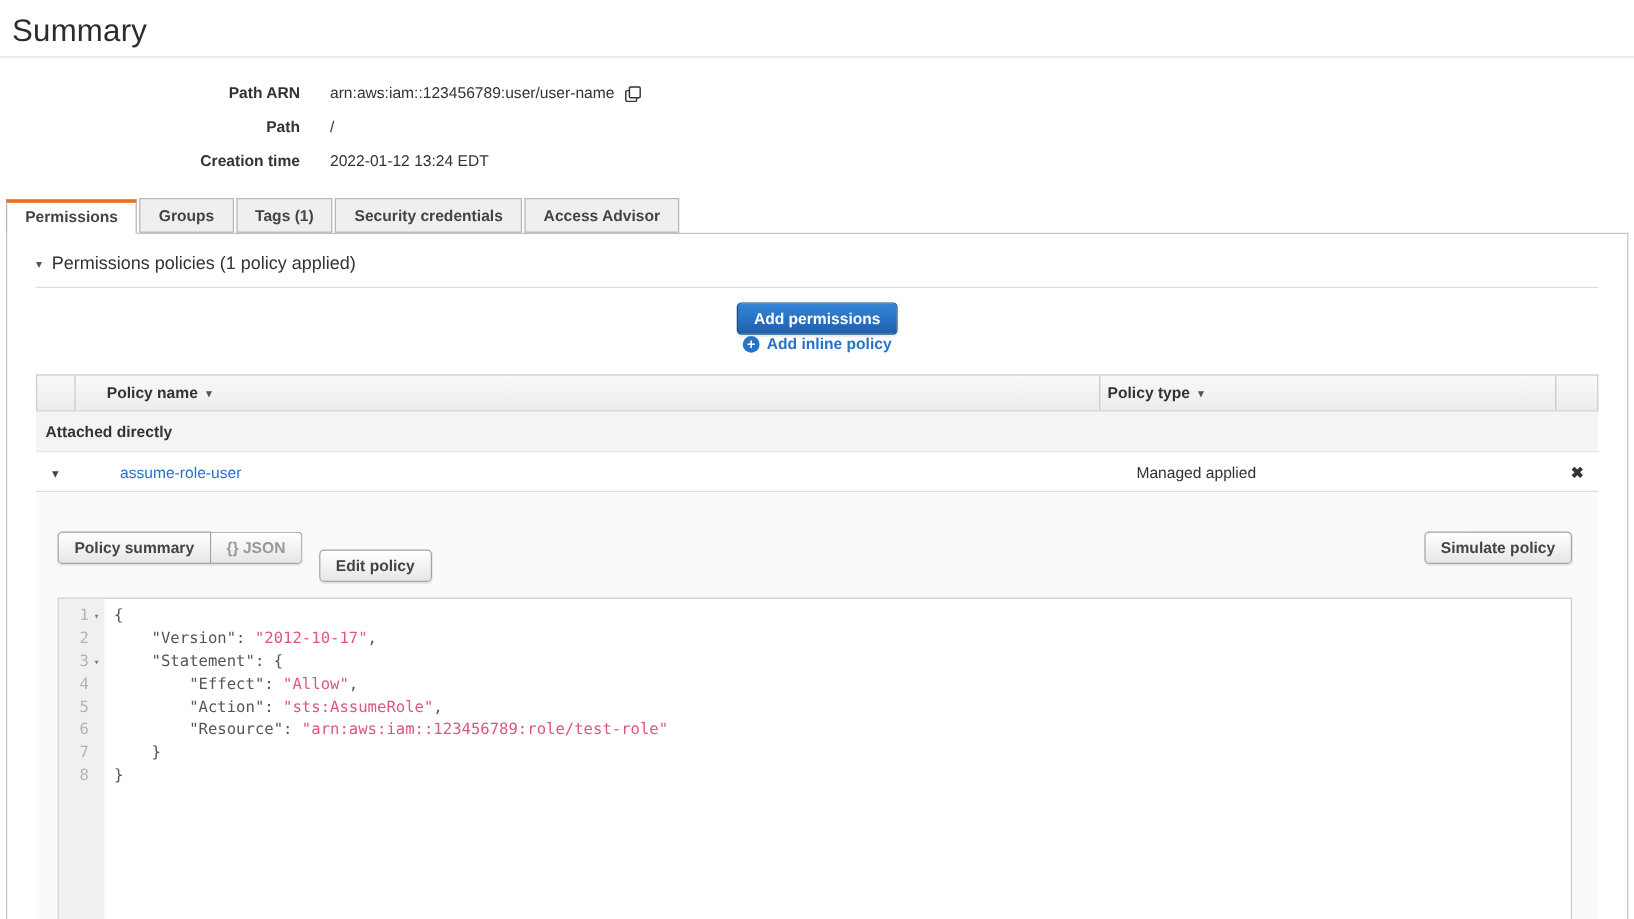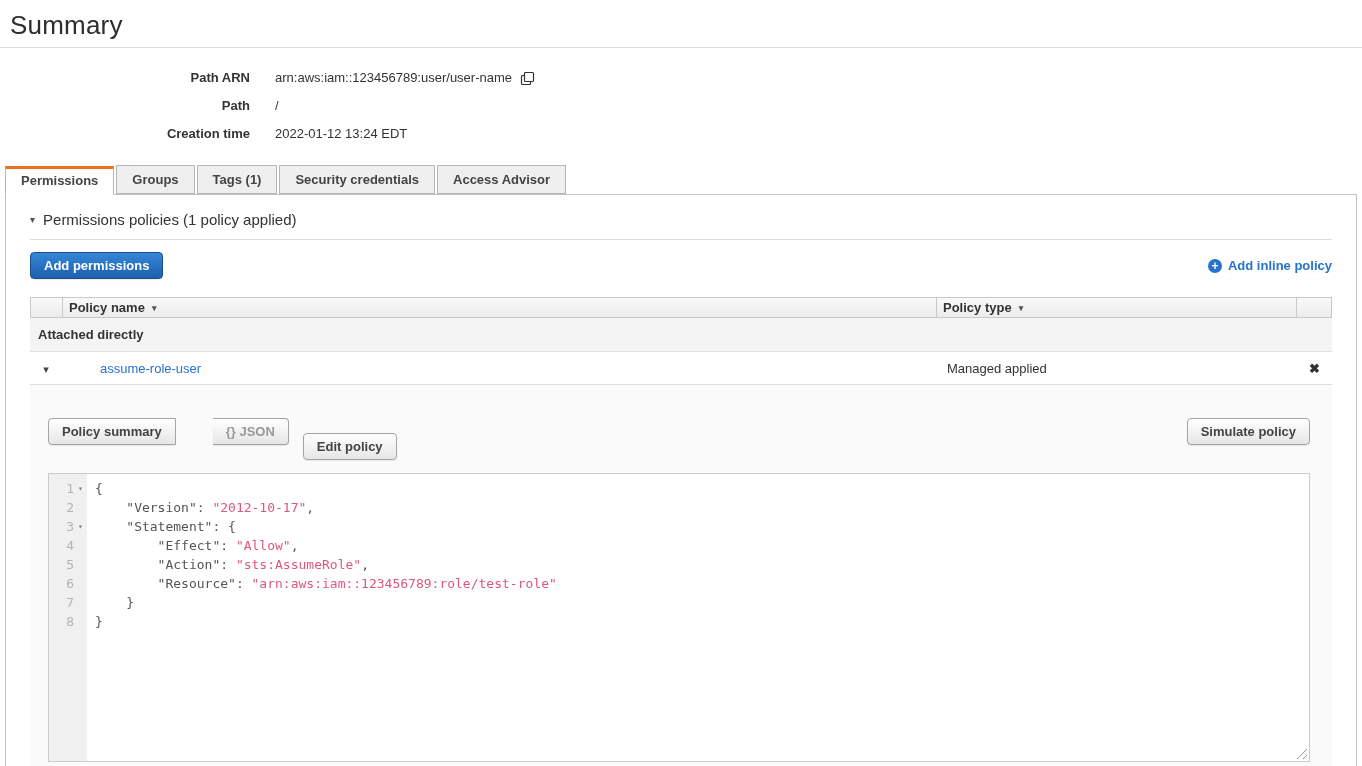--- a/index.html
+++ b/index.html
@@ -34,52 +34,52 @@
     font-weight:bold; color:#444; margin-right:2px; cursor:pointer; white-space:nowrap; }
   .tab.active { background:#fff; border-top:3px solid #e8711d; border-bottom:1px solid #fff;
     margin-bottom:-1px; padding-top:4px; }
 
   
   .panel { margin:0 5px; border-left:1px solid #c2c2c2; border-right:1px solid #c2c2c2;
     border-top:1px solid #c2c2c2; height:577px; padding:0 24px; position:relative; background:#fff; }
   .section-header { margin-top:16px; font-size:15px; color:#333; display:flex; align-items:center; gap:8px; cursor:pointer; }
   .tri { font-size:10px; color:#555; }
   .section-divider { border:none; border-top:1px solid #ddd; margin-top:11px; }
-  .action-row { margin-top:12px; display:flex; justify-content:space-between; align-items:center; }
+  .action-row { margin-top:12px; display:flex; justify-content:space-between; align-items:center;flex-direction:column; }
   .inline-policy-link { display:inline-flex; align-items:center; gap:6px; color:#2673cc;
     font-weight:bold; cursor:pointer; }
   .plus-circle { display:inline-flex; align-items:center; justify-content:center;
     width:14px; height:14px; border-radius:50%; background:#2673cc; color:#fff;
     font-size:12px; font-weight:bold; line-height:1; }
 
   
   .ptable { margin-top:18px; }
   .thead { display:flex; background:linear-gradient(#f9f9f9,#ececec);
-    border:1px solid #c8c8c8; height:21px; align-items:stretch; }
+    border:1px solid #c8c8c8; height:31px; align-items:stretch;gap:20px; }
   .th { display:flex; align-items:center; font-weight:bold; color:#333; padding:0 6px; }
   .col-exp { width:32px; border-right:1px solid #c8c8c8; }
   .col-name { flex:1; }
   .col-type { width:360px; border-left:1px solid #c8c8c8; }
   .col-x { width:35px; border-left:1px solid #c8c8c8; }
   .sort-ico { font-size:9px; color:#555; margin-left:7px; }
   .group-row { background:#f4f4f4; border-bottom:1px solid #e0e0e0; font-weight:bold;
     padding:9px 8px; color:#333; }
   .policy-row { display:flex; align-items:center; height:33px; border-bottom:1px solid #ddd; background:#fff; }
   .cell-exp { width:32px; text-align:center; cursor:pointer; }
   .cell-exp .tri { font-size:11px; color:#444; }
   .cell-name { flex:1; padding-left:38px; }
   .cell-name a { color:#2673cc; text-decoration:none; cursor:pointer; }
   .cell-type { width:360px; padding-left:10px; color:#333; }
   .cell-x { width:35px; text-align:center; }
   .x-icon { font-size:13px; font-weight:bold; color:#333; cursor:pointer; }
 
   
   .expanded { background:#fafafa; border-bottom:1px solid #c9c9c9; padding:18px 22px 18px 18px; }
   .detail-btn-row { display:flex; align-items:center; }
-  .seg { display:inline-flex;gap:37px; }
+  .seg { display:inline-flex; }
   .seg .btn { border-radius:0; }
   .seg .btn:first-child { border-radius:4px 0 0 4px; }
   .seg .btn:last-child { border-radius:0 4px 4px 0; border-left:none; }
   .btn-json { color:#999; }
   .edit-policy { margin-left:14px;margin-top:30px; }
   .spacer { flex:1; }
 
   
   .editor { margin-top:13px; height:289px; border:1px solid #ccc; background:#fff;
     position:relative; font-family:"DejaVu Sans Mono", monospace; font-size:13px;

